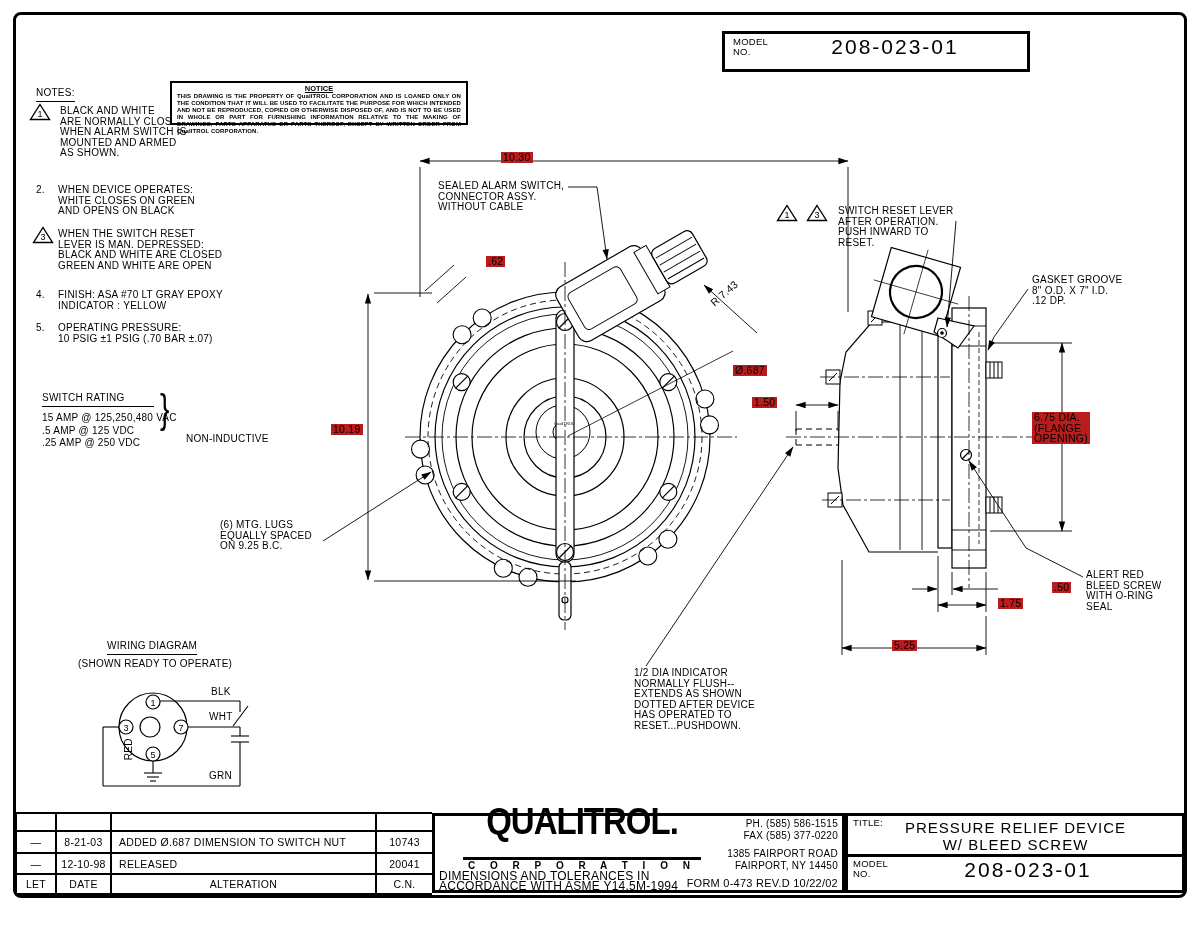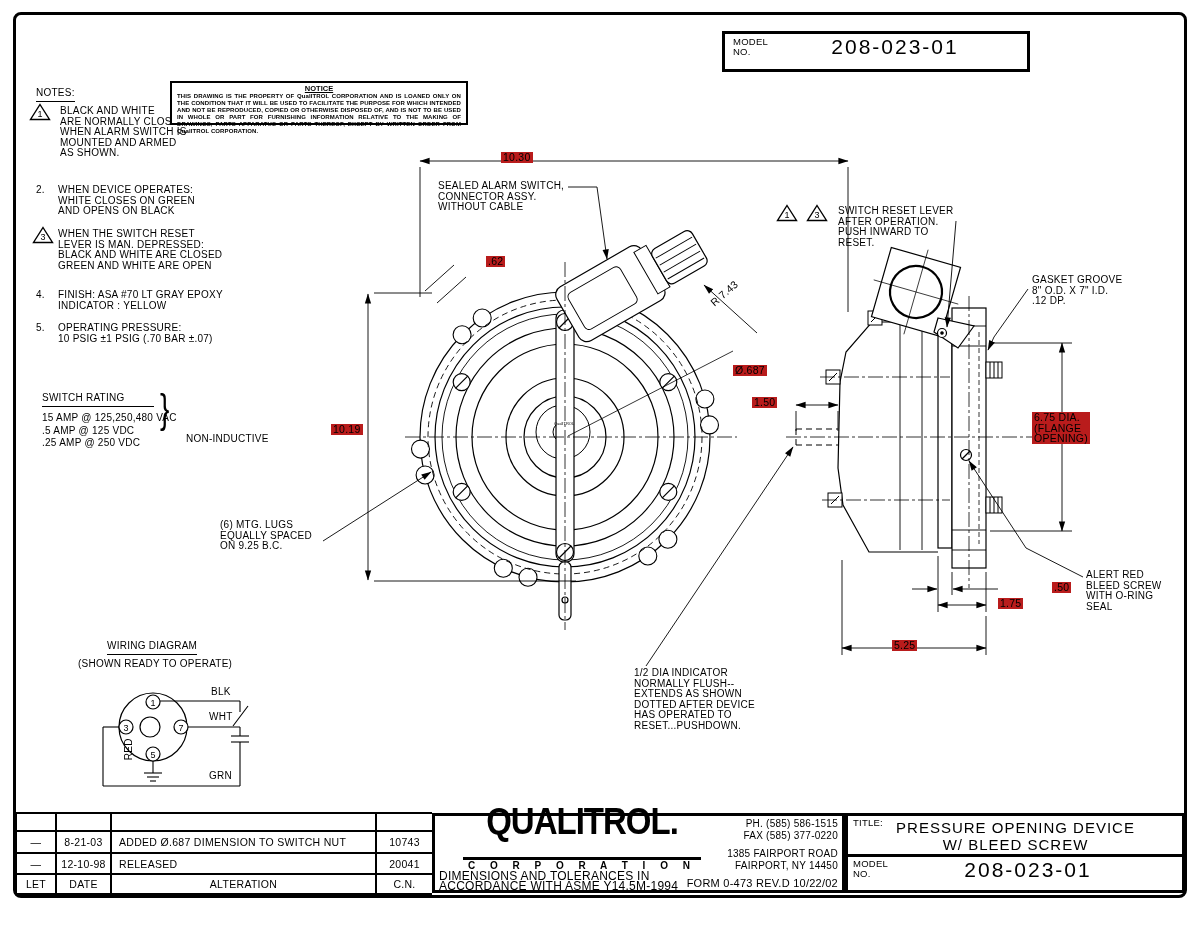--- a/index.html
+++ b/index.html
@@ -365,20 +365,20 @@
 ACCORDANCE WITH ASME Y14.5M-1994</div>
     <div class="t" style="left:205px;top:3px;width:198px;text-align:right;">PH. (585) 586-1515</div>
     <div class="t" style="left:205px;top:15px;width:198px;text-align:right;">FAX (585) 377-0220</div>
     <div class="t" style="left:205px;top:33px;width:198px;text-align:right;">1385 FAIRPORT ROAD</div>
     <div class="t" style="left:205px;top:45px;width:198px;text-align:right;">FAIRPORT, NY 14450</div>
     <div class="t" style="left:205px;top:62px;width:198px;text-align:right;font-size:11px;">FORM 0-473 REV.D 10/22/02</div>
   </div>
 
   <div class="box" style="left:845px;top:813px;width:340px;height:80px;">
     <div class="t lab" style="left:5px;top:2px;">TITLE:</div>
-    <div class="t" style="left:15px;top:3px;width:305px;text-align:center;font-size:15px;line-height:17px;letter-spacing:1px;">PRESSURE OPENING DEVICE
+    <div class="t" style="left:15px;top:3px;width:305px;text-align:center;font-size:15px;line-height:17px;letter-spacing:1px;">PRESSURE RELIEF DEVICE
 W/ BLEED SCREW</div>
     <div style="position:absolute;left:0;top:38px;width:334px;height:3px;background:#000;"></div>
     <div class="t lab" style="left:5px;top:43px;">MODEL
 NO.</div>
     <div class="t bigno" style="left:70px;top:49px;width:220px;">208-023-01</div>
   </div>
 </div>
 
 </body></html>

